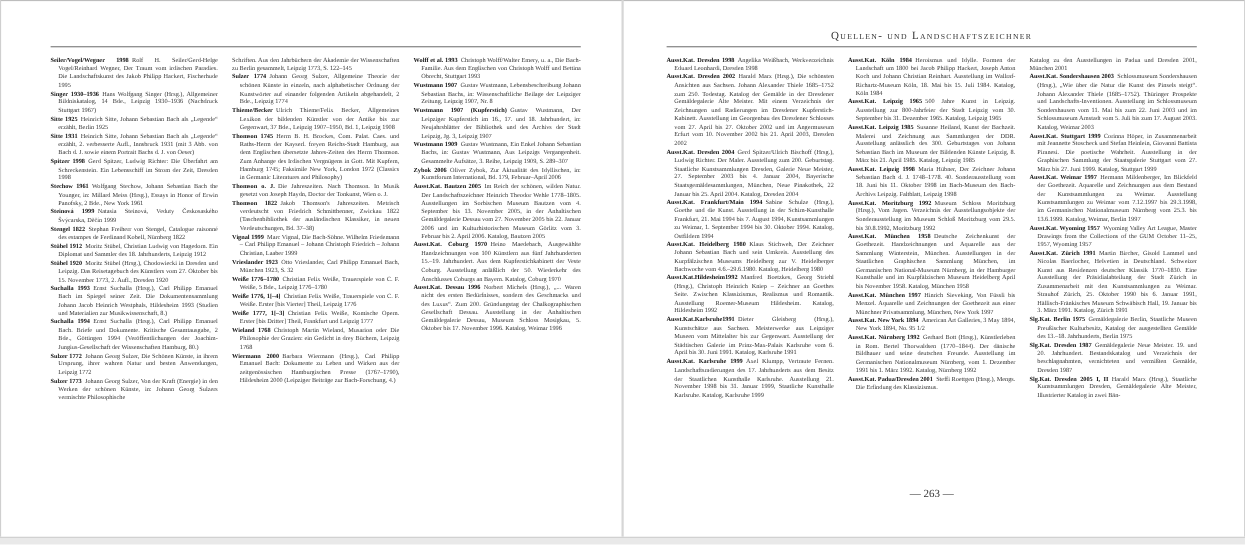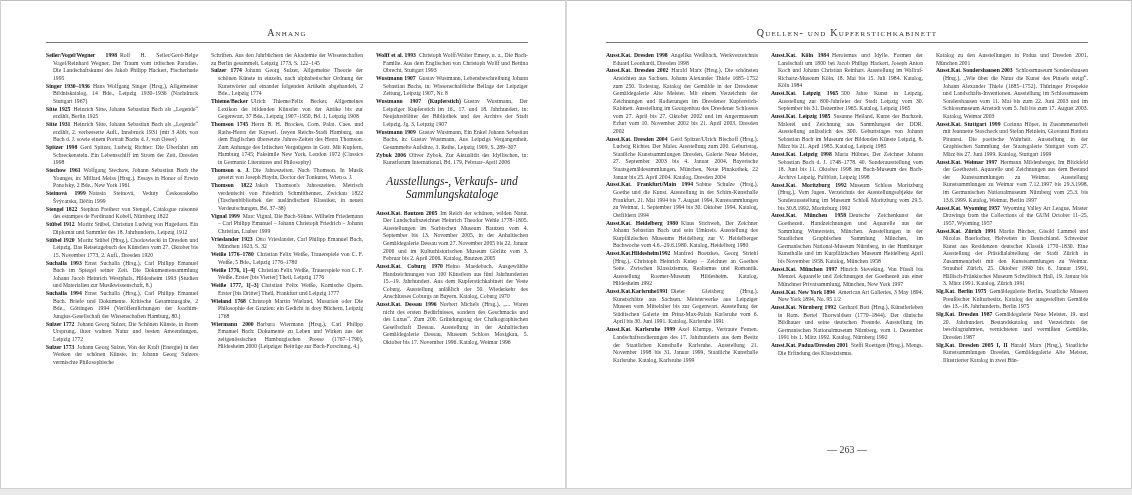--- a/index.html
+++ b/index.html
@@ -49,21 +49,20 @@
 </head>
 <body>
 
 <div class="frame-top"></div>
 <div class="frame-left"></div>
 <div class="frame-right"></div>
 <div class="gutter"></div>
 <div class="frame-bottom"></div>
 
 <div class="page left">
-  <div class="running-head">Anhang</div>
   <div class="head-rule"></div>
   <div class="columns">
     <div class="col c1">
         <p class="entry"><span class="key">Seiler/Vogel/Wegner 1998</span><span class="txt">Rolf H. Seiler/Gerd-Helge Vogel/Reinhard Wegner, Der Traum vom irdischen Paradies. Die Landschaftskunst des Jakob Philipp Hackert, Fischerhude 1995</span></p>
         <p class="entry"><span class="key">Singer 1930–1936</span><span class="txt">Hans Wolfgang Singer (Hrsg.), Allgemeiner Bildniskatalog, 14 Bde., Leipzig 1930–1936 (Nachdruck Stuttgart 1967)</span></p>
         <p class="entry"><span class="key">Sitte 1925</span><span class="txt">Heinrich Sitte, Johann Sebastian Bach als „Legende“ erzählt, Berlin 1925</span></p>
         <p class="entry"><span class="key">Sitte 1931</span><span class="txt">Heinrich Sitte, Johann Sebastian Bach als „Legende“ erzählt, 2. verbesserte Aufl., Innsbruck 1931 (mit 3 Abb. von Bach d. J. sowie einem Portrait Bachs d. J. von Oeser)</span></p>
         <p class="entry"><span class="key">Spitzer 1998</span><span class="txt">Gerd Spitzer, Ludwig Richter: Die Überfahrt am Schreckenstein. Ein Lebensschiff im Strom der Zeit, Dresden 1998</span></p>
         <p class="entry"><span class="key">Stechow 1961</span><span class="txt">Wolfgang Stechow, Johann Sebastian Bach the Younger, in: Millard Meiss (Hrsg.), Essays in Honor of Erwin Panofsky, 2 Bde., New York 1961</span></p>
         <p class="entry"><span class="key">Steinová 1999</span><span class="txt">Natasia Steinová, Veduty Českosaského Švýcarska, Děčín 1999</span></p>
@@ -93,32 +92,31 @@
         </div>
     </div>
     <div class="col c3">
       <div>
           <p class="entry"><span class="key">Wolff et al. 1993</span><span class="txt">Christoph Wolff/Walter Emery, u. a., Die Bach-Familie. Aus dem Englischen von Christoph Wolff und Bettina Obrecht, Stuttgart 1993</span></p>
           <p class="entry"><span class="key">Wustmann 1907</span><span class="txt">Gustav Wustmann, Lebensbeschreibung Johann Sebastian Bachs, in: Wissenschaftliche Beilage der Leipziger Zeitung, Leipzig 1907, Nr. 8</span></p>
           <p class="entry"><span class="key">Wustmann 1907 (Kupferstich)</span><span class="txt">Gustav Wustmann, Der Leipziger Kupferstich im 16., 17. und 18. Jahrhundert, in: Neujahrsblätter der Bibliothek und des Archivs der Stadt Leipzig, Jg. 3, Leipzig 1907</span></p>
           <p class="entry"><span class="key">Wustmann 1909</span><span class="txt">Gustav Wustmann, Ein Enkel Johann Sebastian Bachs, in: Gustav Wustmann, Aus Leipzigs Vergangenheit. Gesammelte Aufsätze, 3. Reihe, Leipzig 1909, S. 289–307</span></p>
           <p class="entry"><span class="key">Zybok 2006</span><span class="txt">Oliver Zybok, Zur Aktualität des Idyllischen, in: Kunstforum International, Bd. 179, Februar–April 2006</span></p>
         </div>
-      <div class="section-title">Ausstellungs-, Verkaufs- und Sammlungskataloge</div>
       <div>
           <p class="entry"><span class="key">Ausst.Kat. Bautzen 2005</span><span class="txt">Im Reich der schönen, wilden Natur. Der Landschaftszeichner Heinrich Theodor Wehle 1778–1805. Ausstellungen im Sorbischen Museum Bautzen vom 4. September bis 13. November 2005, in der Anhaltischen Gemäldegalerie Dessau vom 27. November 2005 bis 22. Januar 2006 und im Kulturhistorischen Museum Görlitz vom 3. Februar bis 2. April 2006. Katalog, Bautzen 2005</span></p>
           <p class="entry"><span class="key">Ausst.Kat. Coburg 1970</span><span class="txt">Heino Maedebach, Ausgewählte Handzeichnungen von 100 Künstlern aus fünf Jahrhunderten 15.–19. Jahrhundert. Aus dem Kupferstichkabinett der Veste Coburg. Ausstellung anläßlich der 50. Wiederkehr des Anschlusses Coburgs an Bayern. Katalog, Coburg 1970</span></p>
           <p class="entry"><span class="key">Ausst.Kat. Dessau 1996</span><span class="txt">Norbert Michels (Hrsg.), „... Waren nicht des ersten Bedürfnisses, sondern des Geschmacks und des Luxus“. Zum 200. Gründungstag der Chalkographischen Gesellschaft Dessau. Ausstellung in der Anhaltischen Gemäldegalerie Dessau, Museum Schloss Mosigkau, 5. Oktober bis 17. November 1996. Katalog, Weimar 1996</span></p>
         </div>
     </div>
   </div>
 </div>
 
 <div class="page right">
-  <div class="running-head">Quellen- und Kupferstichkabinett</div>
+  <div class="running-head">Quellen- und Landschaftszeichner</div>
   <div class="head-rule"></div>
   <div class="columns">
     <div class="col c1">
         <p class="entry"><span class="key">Ausst.Kat. Dresden 1998</span><span class="txt">Angelika Weißbach, Werkverzeichnis Eduard Leonhardi, Dresden 1998</span></p>
         <p class="entry"><span class="key">Ausst.Kat. Dresden 2002</span><span class="txt">Harald Marx (Hrsg.), Die schönsten Ansichten aus Sachsen. Johann Alexander Thiele 1685–1752 zum 250. Todestag. Katalog der Gemälde in der Dresdener Gemäldegalerie Alte Meister. Mit einem Verzeichnis der Zeichnungen und Radierungen im Dresdener Kupferstich-Kabinett. Ausstellung im Georgenbau des Dresdener Schlosses vom 27. April bis 27. Oktober 2002 und im Angermuseum Erfurt vom 10. November 2002 bis 21. April 2003, Dresden 2002</span></p>
         <p class="entry"><span class="key">Ausst.Kat. Dresden 2004</span><span class="txt">Gerd Spitzer/Ulrich Bischoff (Hrsg.), Ludwig Richter. Der Maler. Ausstellung zum 200. Geburtstag. Staatliche Kunstsammlungen Dresden, Galerie Neue Meister, 27. September 2003 bis 4. Januar 2004, Bayerische Staatsgemäldesammlungen, München, Neue Pinakothek, 22 Januar bis 25. April 2004. Katalog, Dresden 2004</span></p>
         <p class="entry"><span class="key">Ausst.Kat. Frankfurt/Main 1994</span><span class="txt">Sabine Schulze (Hrsg.), Goethe und die Kunst. Ausstellung in der Schirn-Kunsthalle Frankfurt, 21. Mai 1994 bis 7. August 1994, Kunstsammlungen zu Weimar, 1. September 1994 bis 30. Oktober 1994. Katalog, Ostfildern 1994</span></p>
         <p class="entry"><span class="key">Ausst.Kat. Heidelberg 1980</span><span class="txt">Klaus Stichweh, Der Zeichner Johann Sebastian Bach und sein Umkreis. Ausstellung des Kurpfälzischen Museums Heidelberg zur V. Heidelberger Bachwoche vom 4.6.–29.6.1980. Katalog, Heidelberg 1980</span></p>
         <p class="entry"><span class="key">Ausst.Kat.Hildesheim1992</span><span class="txt">Manfred Boetzkes, Georg Striehl (Hrsg.), Christoph Heinrich Kniep – Zeichner an Goethes Seite. Zwischen Klassizismus, Realismus und Romantik. Ausstellung Roemer-Museum Hildesheim. Katalog, Hildesheim 1992</span></p>
         <p class="entry"><span class="key">Ausst.Kat.Karlsruhe1991</span><span class="txt">Dieter Gleisberg (Hrsg.), Kunstschätze aus Sachsen. Meisterwerke aus Leipziger Museen vom Mittelalter bis zur Gegenwart. Ausstellung der Städtischen Galerie im Prinz-Max-Palais Karlsruhe vom 6. April bis 30. Juni 1991. Katalog, Karlsruhe 1991</span></p>

